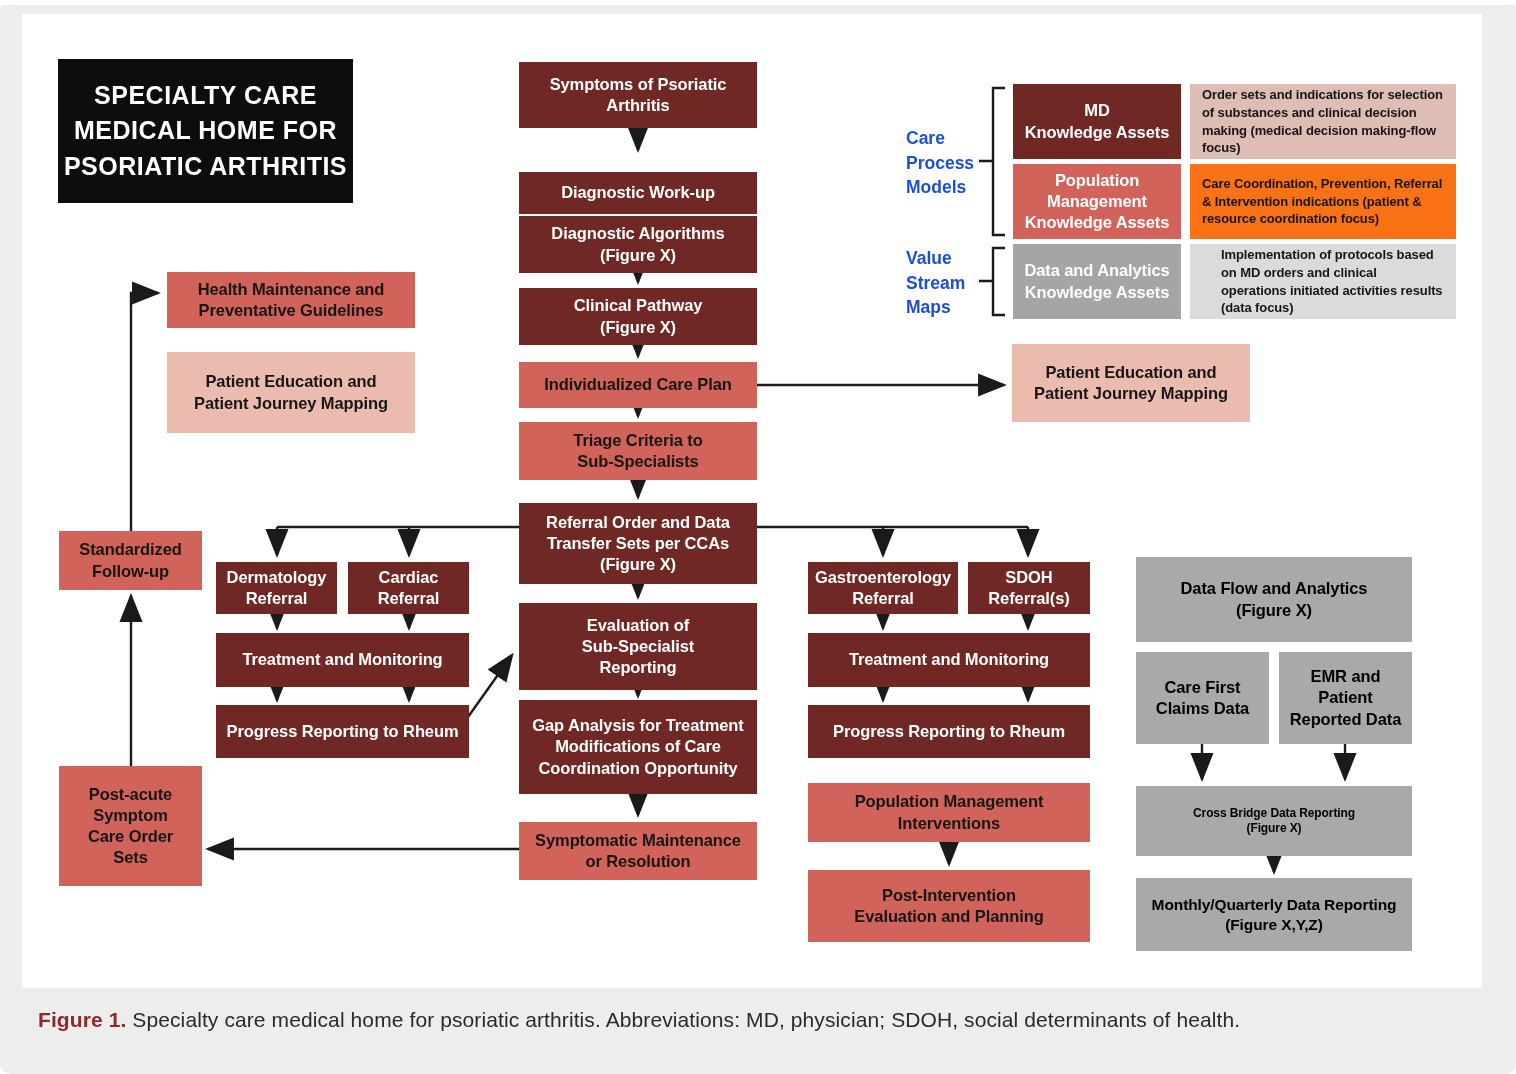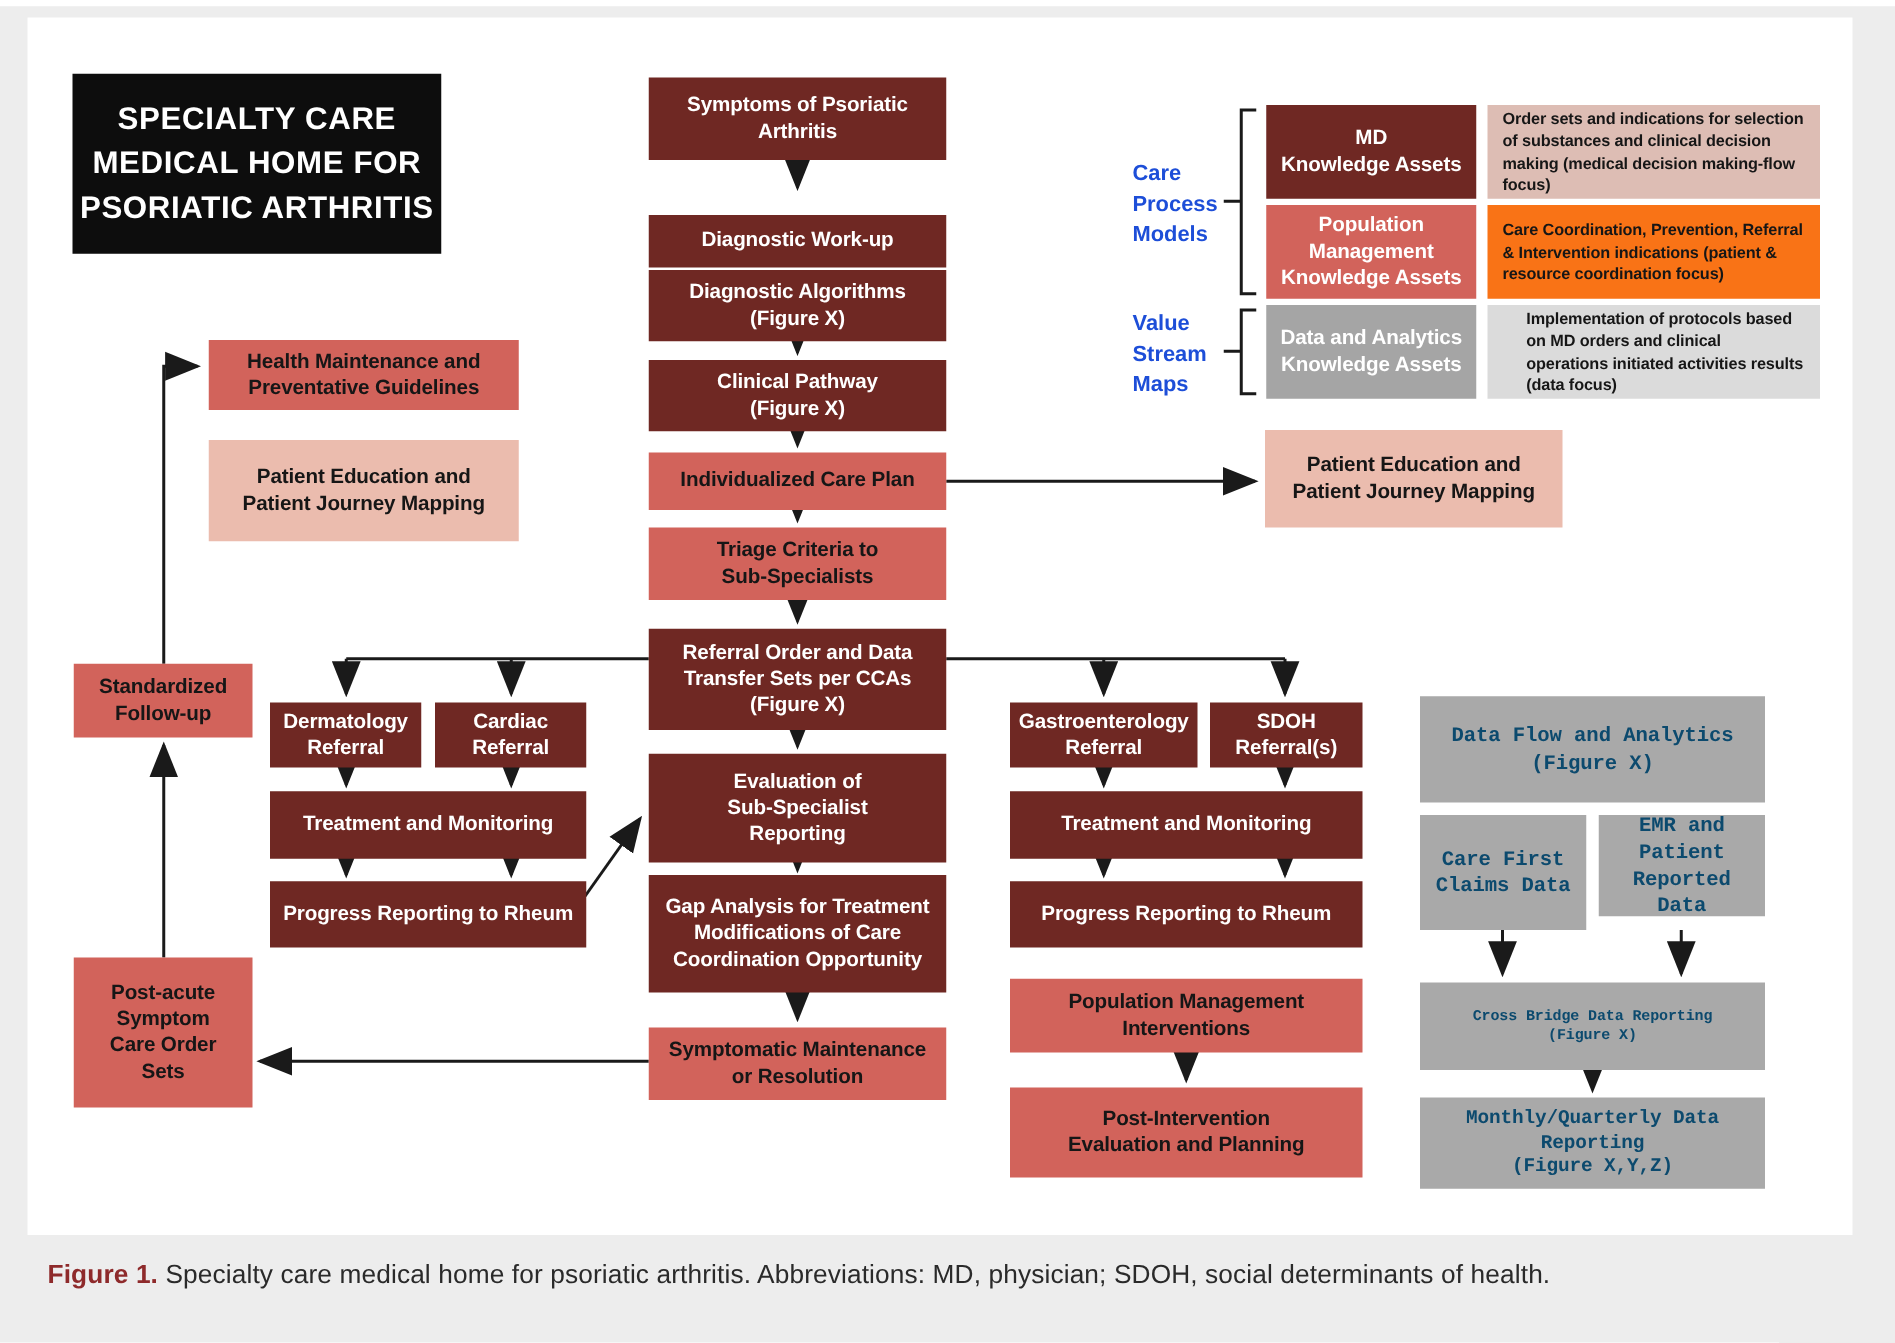--- a/index.html
+++ b/index.html
@@ -1,30 +1,30 @@
 <!DOCTYPE html>
 <html><head>
 <meta charset="utf-8">
 <style>
   html,body{margin:0;padding:0;}
   body{font-family:"Liberation Sans", sans-serif; background:#ffffff;}
-  #page{position:relative; width:1516px; height:1074px; background:#ededed; overflow:hidden;}
+  #page{position:relative; width:1516px; height:1074px; background:#ededed; overflow:hidden;border-radius:10px;}
   #top-strip{position:absolute; left:0; top:0; width:1516px; height:5px; background:#ffffff;}
   #panel{position:absolute; left:22px; top:14px; width:1460px; height:974px; background:#ffffff;}
   svg.overlay{position:absolute; left:0; top:0; pointer-events:none;}
   .node{
     position:absolute; display:flex; align-items:center; justify-content:center;
     text-align:center; font-weight:bold; font-size:16.5px; line-height:1.28;
     white-space:pre-line; letter-spacing:-0.1px; box-sizing:border-box; padding:4px 6px;
   }
   .maroon{background:#6f2823; color:#ffffff;}
   .salmon{background:#d2635b; color:#161616;}
   .salmon-w{background:#d2635b; color:#ffffff;}
   .pink{background:#ebbcae; color:#161616;}
-  .graybox{background:#a9a9a9; color:#0c4a6e;font-family:Liberation Mono, monospace;}
+  .graybox{background:#a9a9a9; color:#000000;}
   .legend-gray{background:#a5a5a5; color:#ffffff;}
   .desc{
     position:absolute; display:flex; align-items:center; box-sizing:border-box;
     font-weight:bold; font-size:13px; line-height:1.36; color:#161616;
     text-align:left; padding:8px 12px; letter-spacing:-0.1px;
   }
   .desc1{background:#ddbdb4;}
   .desc2{background:#f97316;}
   .desc3{background:#dbdbdb;}
   .title-box{
@@ -175,21 +175,21 @@
   <div class="node salmon" style="left:808px; top:870px; width:282px; height:72px;">Post-Intervention
 Evaluation and Planning</div>
 
   <div class="node pink" style="left:1012px; top:344px; width:238px; height:78px;">Patient Education and
 Patient Journey Mapping</div>
 
   <div class="node graybox" style="left:1136px; top:557px; width:276px; height:85px;">Data Flow and Analytics
 (Figure X)</div>
   <div class="node graybox" style="left:1136px; top:652px; width:133px; height:92px;">Care First
 Claims Data</div>
-  <div class="node graybox" style="left:1279px; top:652px; width:133px; height:81px;">EMR and
+  <div class="node graybox" style="left:1279px; top:652px; width:133px; height:92px;">EMR and
 Patient
 Reported Data</div>
   <div class="node graybox" style="left:1136px; top:786px; width:276px; height:70px; font-size:12px;">Cross Bridge Data Reporting
 (Figure X)</div>
   <div class="node graybox" style="left:1136px; top:878px; width:276px; height:73px; font-size:15.5px;">Monthly/Quarterly Data Reporting
 (Figure X,Y,Z)</div>
 
   <div class="caption"><span class="cap-label">Figure 1.</span><span> Specialty care medical home for psoriatic arthritis. Abbreviations: MD, physician; SDOH, social determinants of health.</span></div>
 </div>
 

